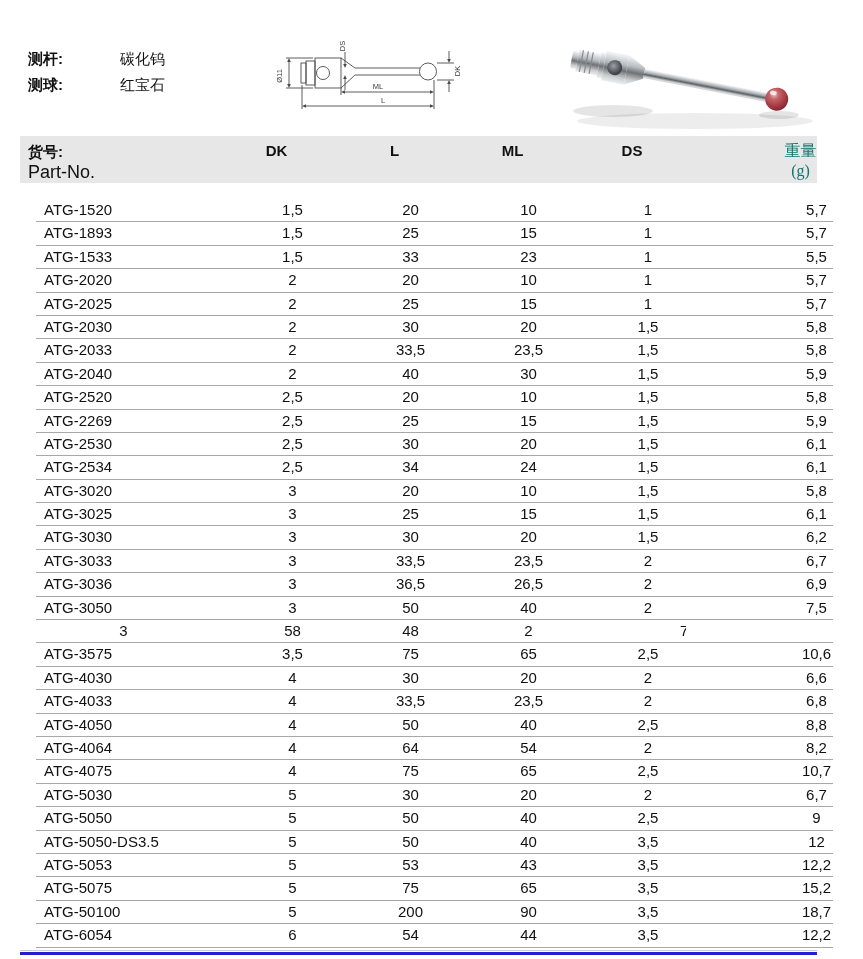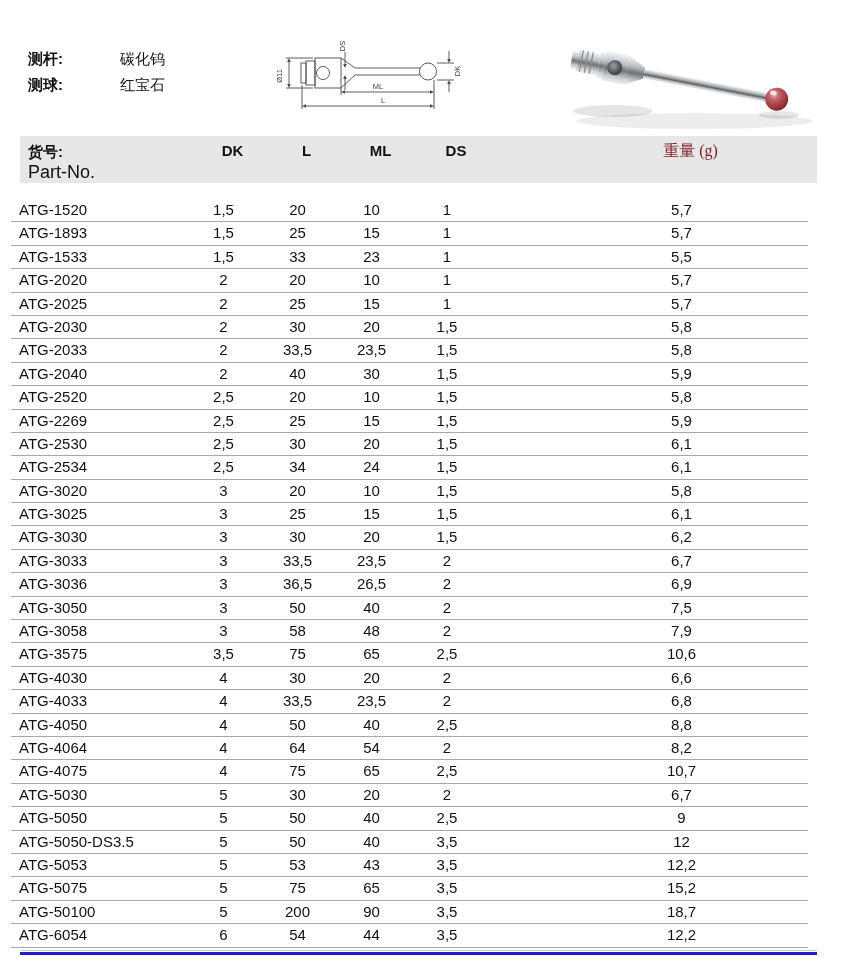--- a/index.html
+++ b/index.html
@@ -12,34 +12,35 @@
   .spec-row{display:flex;font-size:15px;line-height:26px;}
   .spec-label{font-weight:bold;width:92px;}
   
   .diagram{position:absolute;left:253px;top:16px;}
   .photo{position:absolute;left:565px;top:25px;}
   .dim-text{font-size:7.5px;fill:#3d3d3d;font-family:"Liberation Sans",sans-serif;}
   
   .grid-cols{
     display:grid;
     grid-template-columns:175px 75px 73px 75px 76px 1fr;
+    gap:44px;
   }
   .thead{
     position:absolute;left:20px;top:136px;width:797px;height:47px;
     background:#e7e7e7;box-sizing:border-box;padding-top:5px;
   }
   .th{font-size:15px;text-align:center;line-height:20px;font-weight:bold;}
   .th-part{text-align:left;padding-left:8px;}
   .th-part .zh{font-weight:bold;font-size:15px;line-height:21px;}
   .th-part .en{font-weight:normal;font-size:18px;line-height:21px;}
   .th-weight{
     font-family:"Liberation Serif",serif;font-weight:normal;font-size:16px;
-    padding-left:70px;color:#7f1d1d;
+    padding-left:70px;color:#0f766e;
   }
-  .tbody{position:absolute;left:11px;top:199px;width:797px;}
+  .tbody{position:absolute;left:36px;top:199px;width:797px;}
   .row{
     height:23.4px;box-sizing:border-box;border-bottom:1px solid #a8a8a8;
     font-size:15px;line-height:22px;
   }
   .cell{text-align:center;overflow:hidden;white-space:nowrap;}
   .cell-part{text-align:left;padding-left:8px;}
   .cell-weight{padding-left:70px;}
   
   .rule-light{position:absolute;left:20px;top:950px;width:797px;height:1px;background:#c9c9e6;}
   .rule-blue{position:absolute;left:20px;top:952px;width:797px;height:3px;}
@@ -337,21 +338,20 @@
     <div class="row grid-cols">
       <div class="cell cell-part">ATG-3050</div>
       <div class="cell">3</div>
       <div class="cell">50</div>
       <div class="cell">40</div>
       <div class="cell">2</div>
       <div class="cell cell-weight">7,5</div>
     </div>
 
     <div class="row grid-cols">
-      <div class="cell cell-part">ATG-3058</div>
       <div class="cell">3</div>
       <div class="cell">58</div>
       <div class="cell">48</div>
       <div class="cell">2</div>
       <div class="cell cell-weight">7,9</div>
     </div>
 
     <div class="row grid-cols">
       <div class="cell cell-part">ATG-3575</div>
       <div class="cell">3,5</div>

